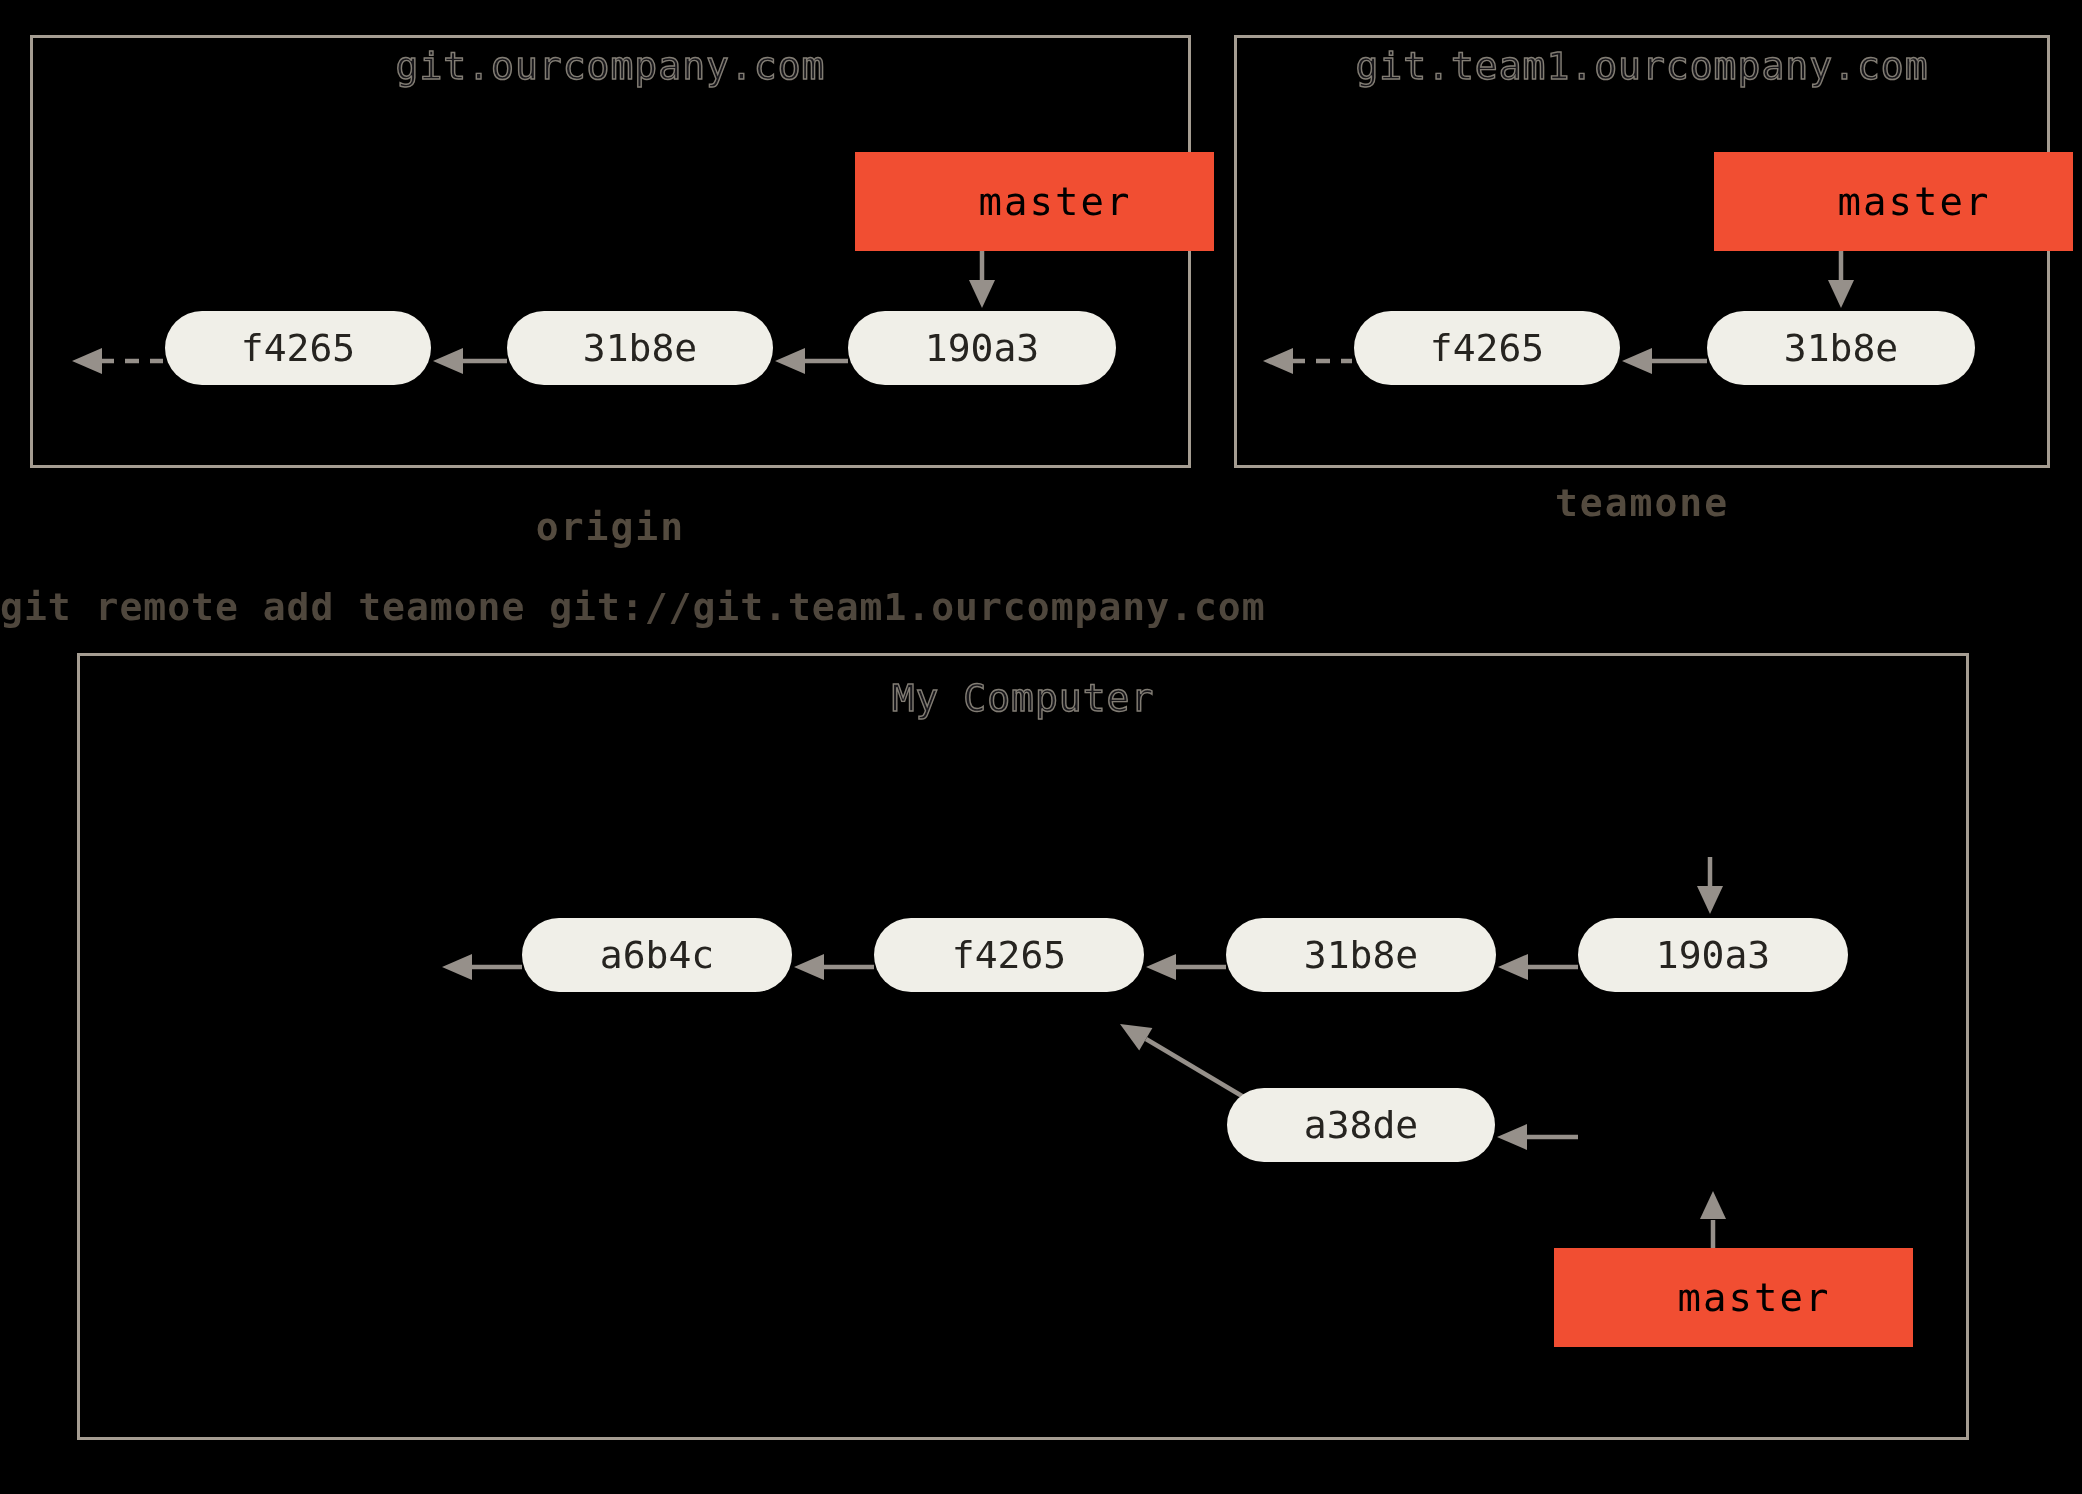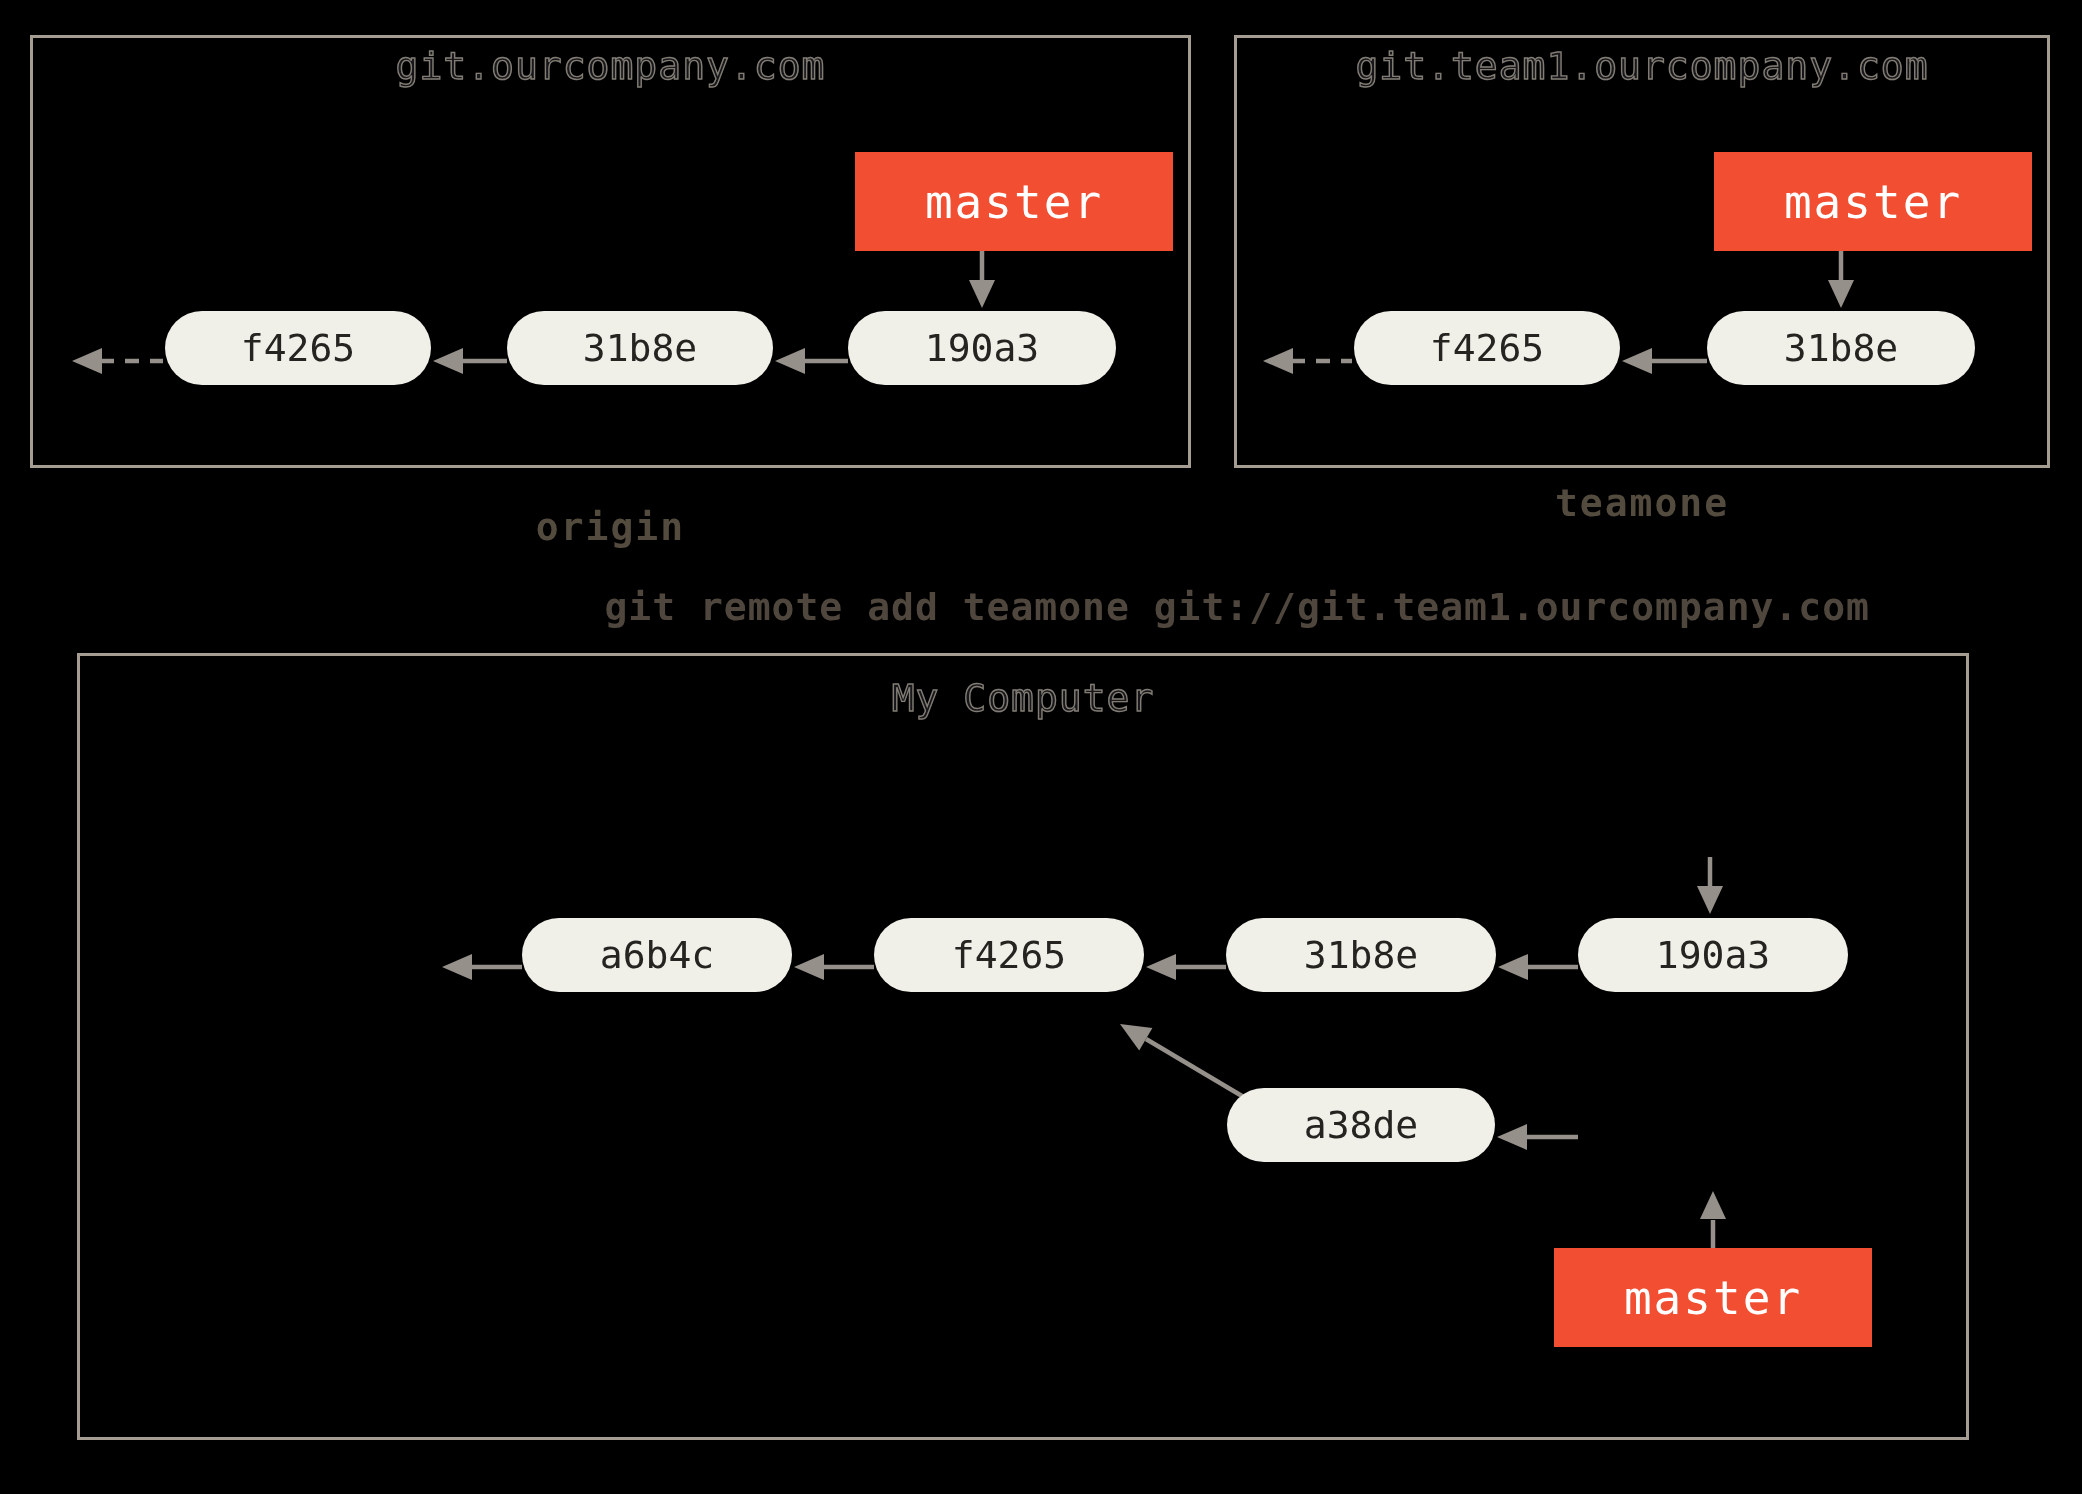--- a/index.html
+++ b/index.html
@@ -40,40 +40,41 @@
     display:flex;align-items:center;justify-content:center;
     font-size:38px;
     color:#262420;
     white-space:nowrap;
   }
   .branch-label{
     position:absolute;
     height:99px;
     background:#f14e32;
     display:flex;align-items:center;justify-content:center;
-    font-size:46px;
-    color:#ffffff;
+    font-size:39px;
+    color:#000000;
     letter-spacing:2px;
     white-space:nowrap;
+    padding-left:41px;
   }
   .caption{
     position:absolute;
     text-align:center;
     font-size:38px;
     font-weight:bold;
     color:#544b3f;
     letter-spacing:2px;
     white-space:nowrap;
   }
   .caption-origin{left:30px;top:481px;width:1161px;margin-top:24px;}
   .caption-teamone{left:1234px;top:481px;width:816px;}
   .command-line{
     position:absolute;
     left:0;top:585px;width:1870px;
-    text-align:right;
+    text-align:left;
     font-size:38px;
     font-weight:bold;
     color:#4f473d;
     letter-spacing:1px;
     white-space:nowrap;
   }
   .arrows{position:absolute;left:0;top:0;width:2082px;height:1494px;pointer-events:none;}
   .arrows line{stroke:#96908a;stroke-width:4.5;}
   .arrows line.dashed{stroke-dasharray:14 11;}
   .arrows polygon{fill:#96908a;stroke:none;}

